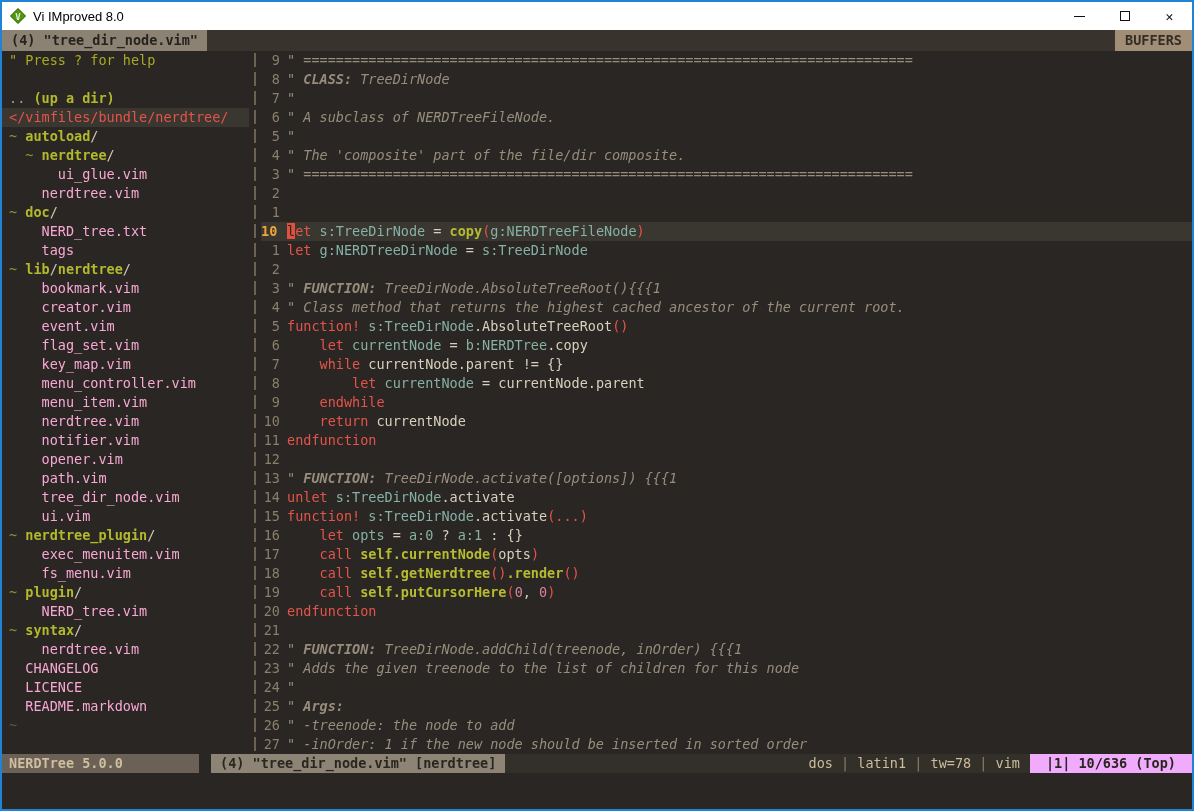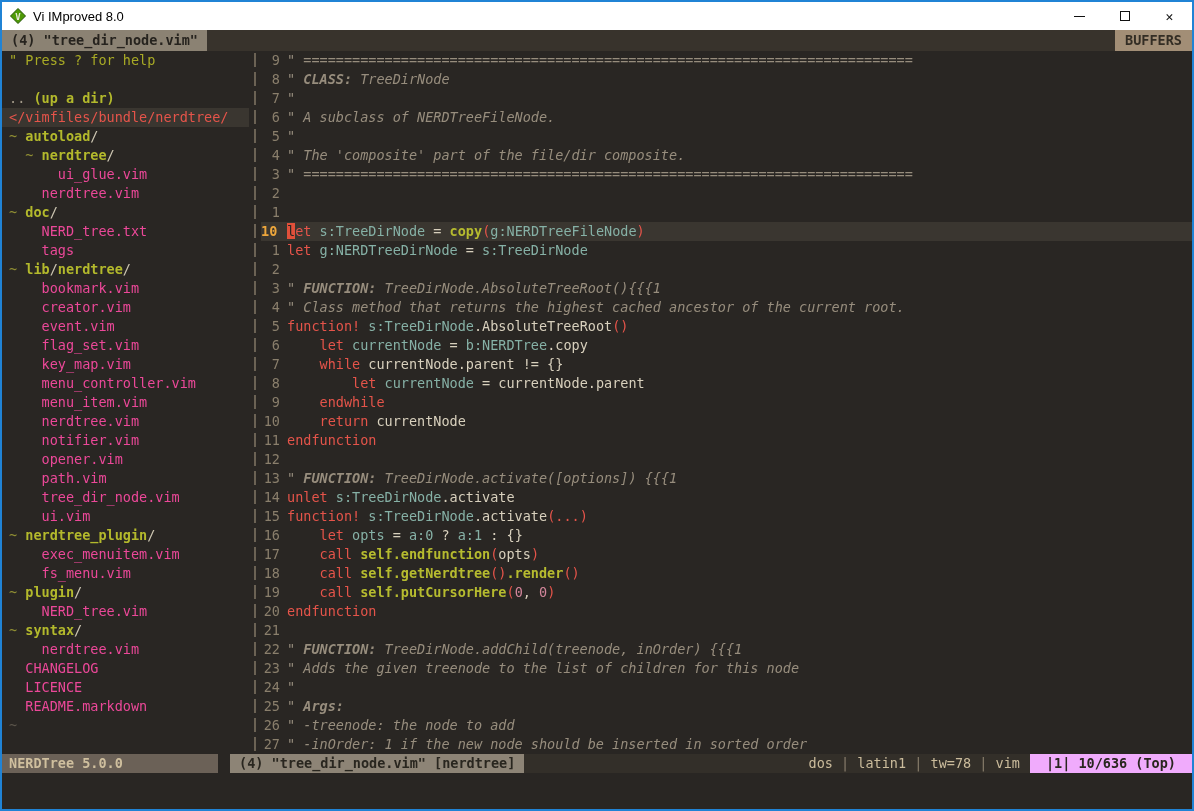--- a/index.html
+++ b/index.html
@@ -50,25 +50,25 @@
   .seg-nu { color:var(--number_purple,#d3869b); }
   .seg-cursor { background:#e1503a; color:#2b2724; }
   
   .seg-q    { color:#a8aa25; }
   .seg-dim  { color:#a39a8a; }
   .seg-up   { color:#b3b92c; font-weight:bold; }
   .seg-root { color:var(--keyword_red,#e5544a); }
   .seg-t    { color:#8f8d33; }
   .seg-d    { color:var(--dir_yellow,#b3b92c); font-weight:bold; }
   .seg-sl   { color:#cfc8b4; }
-  .seg-file { color:#ec4899; }
+  .seg-file { color:#f9a8d4; }
   .seg-fill { color:#5a544a; }
   
   .statusline { height:19px; flex:none; display:flex; font-weight:bold; line-height:19px; white-space:pre; }
-  .st-nerdtree { width:216px; flex:none; background:var(--statusline_inactive_bg,#6b6157); color:#cfbf9e; padding-left:7px; }
+  .st-nerdtree { width:197px; flex:none; background:var(--statusline_inactive_bg,#6b6157); color:#cfbf9e; padding-left:7px; }
   .st-gap { width:12px; flex:none; background:var(--editor_bg,#292623); }
   .st-buffer { background:var(--statusline_active_bg,#8d8476); color:#29261f; padding:0 9px; }
   .st-mid { flex:1; background:#332f29; }
   .st-opts { background:#332f29; color:#cbbc9c; padding:0 10px; font-weight:normal; }
   .st-opts .pipe { color:#8a7f6d; }
   .st-pos { background:#f0abfc; color:#29261f; padding:0 16px; }
   
   .cmdline { flex:1; background:var(--editor_bg,#292623); }
 </style>
 </head>
@@ -163,21 +163,21 @@
         <div class="row"><span class="num">7</span><span class="code"><span class="seg-o">    </span><span class="seg-k">while</span><span class="seg-o"> currentNode.parent != {}</span></span></div>
         <div class="row"><span class="num">8</span><span class="code"><span class="seg-o">        </span><span class="seg-k">let</span><span class="seg-o"> </span><span class="seg-v">currentNode</span><span class="seg-o"> = currentNode.parent</span></span></div>
         <div class="row"><span class="num">9</span><span class="code"><span class="seg-o">    </span><span class="seg-k">endwhile</span></span></div>
         <div class="row"><span class="num">10</span><span class="code"><span class="seg-o">    </span><span class="seg-k">return</span><span class="seg-o"> currentNode</span></span></div>
         <div class="row"><span class="num">11</span><span class="code"><span class="seg-k">endfunction</span></span></div>
         <div class="row"><span class="num">12</span><span class="code"></span></div>
         <div class="row"><span class="num">13</span><span class="code"><span class="seg-c">" </span><span class="seg-cb">FUNCTION:</span><span class="seg-c"> TreeDirNode.activate([options]) {{{1</span></span></div>
         <div class="row"><span class="num">14</span><span class="code"><span class="seg-k">unlet</span><span class="seg-o"> </span><span class="seg-v">s:TreeDirNode</span><span class="seg-o">.activate</span></span></div>
         <div class="row"><span class="num">15</span><span class="code"><span class="seg-k">function!</span><span class="seg-o"> </span><span class="seg-v">s:TreeDirNode</span><span class="seg-o">.activate</span><span class="seg-k">(...)</span></span></div>
         <div class="row"><span class="num">16</span><span class="code"><span class="seg-o">    </span><span class="seg-k">let</span><span class="seg-o"> </span><span class="seg-v">opts</span><span class="seg-o"> = </span><span class="seg-v">a:0</span><span class="seg-o"> ? </span><span class="seg-v">a:1</span><span class="seg-o"> : {}</span></span></div>
-        <div class="row"><span class="num">17</span><span class="code"><span class="seg-o">    </span><span class="seg-k">call</span><span class="seg-o"> </span><span class="seg-f">self.endfunction</span><span class="seg-k">(</span><span class="seg-o">opts</span><span class="seg-k">)</span></span></div>
+        <div class="row"><span class="num">17</span><span class="code"><span class="seg-o">    </span><span class="seg-k">call</span><span class="seg-o"> </span><span class="seg-f">self.currentNode</span><span class="seg-k">(</span><span class="seg-o">opts</span><span class="seg-k">)</span></span></div>
         <div class="row"><span class="num">18</span><span class="code"><span class="seg-o">    </span><span class="seg-k">call</span><span class="seg-o"> </span><span class="seg-f">self.getNerdtree</span><span class="seg-k">()</span><span class="seg-f">.render</span><span class="seg-k">()</span></span></div>
         <div class="row"><span class="num">19</span><span class="code"><span class="seg-o">    </span><span class="seg-k">call</span><span class="seg-o"> </span><span class="seg-f">self.putCursorHere</span><span class="seg-k">(</span><span class="seg-nu">0</span><span class="seg-o">, </span><span class="seg-nu">0</span><span class="seg-k">)</span></span></div>
         <div class="row"><span class="num">20</span><span class="code"><span class="seg-k">endfunction</span></span></div>
         <div class="row"><span class="num">21</span><span class="code"></span></div>
         <div class="row"><span class="num">22</span><span class="code"><span class="seg-c">" </span><span class="seg-cb">FUNCTION:</span><span class="seg-c"> TreeDirNode.addChild(treenode, inOrder) {{{1</span></span></div>
         <div class="row"><span class="num">23</span><span class="code"><span class="seg-c">" Adds the given treenode to the list of children for this node</span></span></div>
         <div class="row"><span class="num">24</span><span class="code"><span class="seg-c">"</span></span></div>
         <div class="row"><span class="num">25</span><span class="code"><span class="seg-c">" </span><span class="seg-cb">Args:</span></span></div>
         <div class="row"><span class="num">26</span><span class="code"><span class="seg-c">" -treenode: the node to add</span></span></div>
         <div class="row"><span class="num">27</span><span class="code"><span class="seg-c">" -inOrder: 1 if the new node should be inserted in sorted order</span></span></div>

